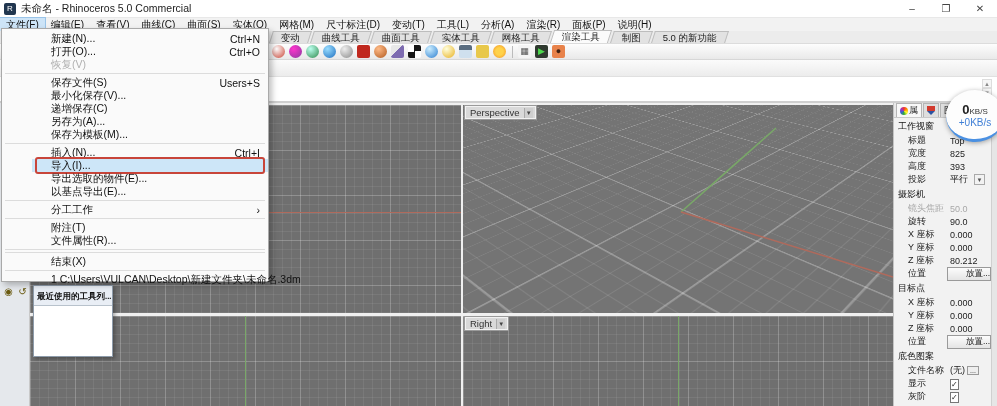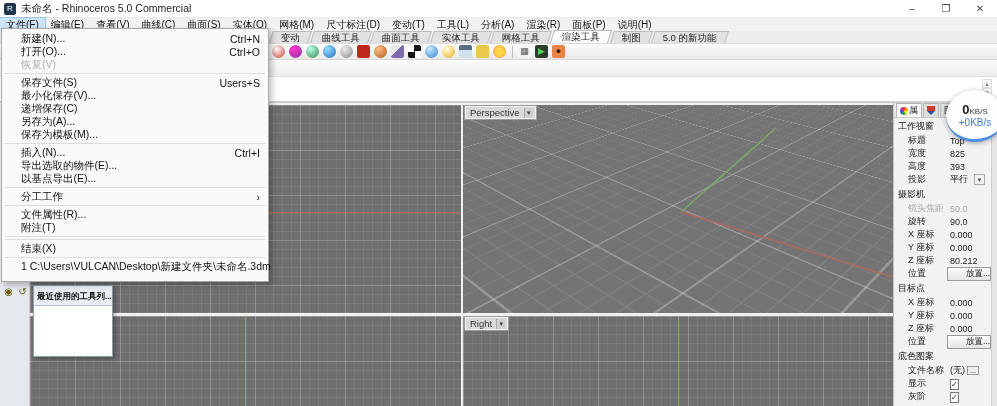--- a/index.html
+++ b/index.html
@@ -82,21 +82,21 @@
               background:#d9d9d9; border:1px solid #f2f2f2; outline:1px solid #9a9a9a;
               font-size:9.5px; color:#333; padding:0 2px 0 4px; }
   .vp-label .arrow { margin-left:4px; width:9px; height:10px; background:#cfcfcf;
                      border-left:1px solid #aaa; font-size:6px; line-height:10px; text-align:center; color:#444; }
 
   
   .filemenu { position:absolute; left:1px; top:28px; width:268px; height:254px; background:#fafafa;
               border:1px solid #a9a9a9; box-shadow:3px 3px 6px rgba(0,0,0,.25); padding-top:3px;
               font-size:10.5px; z-index:40; }
   .fm-item { position:relative; height:13px; display:flex; align-items:center;
-             padding:0 8px 0 19px; color:#111; white-space:nowrap; }
+             padding:0 8px 0 19px; color:#111; white-space:nowrap;margin-left:30px; }
   .fm-item .sc { margin-left:auto; color:#111; }
   .fm-item.disabled { color:#b0b0b0; }
   .fm-item.highlight { background:#cde6f8; }
   .fm-item.anno::after { content:""; position:absolute; left:3px; right:3px; top:-2px; bottom:-2px;
              border:2px solid #c8453a; border-radius:3px; pointer-events:none; }
   .fm-sep { height:1px; background:#dcdcdc; margin:2px 3px; }
 
   
   .flyout { position:absolute; left:33px; top:285px; width:80px; z-index:30;
             border:1px solid #8e9cab; box-shadow:2px 2px 4px rgba(0,0,0,.3);font-family:Liberation Serif, serif; }
@@ -364,37 +364,40 @@
       <span>另存为(A)...</span>
     </div>
     <div class="fm-item">
       <span>保存为模板(M)...</span>
     </div>
     <div class="fm-sep"></div>
     <div class="fm-item">
       <span>插入(N)...</span>
       <span class="sc">Ctrl+I</span>
     </div>
+    <div class="fm-item highlight anno">
+      <span>导入(I)...</span>
+    </div>
     <div class="fm-item">
       <span>导出选取的物件(E)...</span>
     </div>
     <div class="fm-item">
       <span>以基点导出(E)...</span>
     </div>
     <div class="fm-sep"></div>
     <div class="fm-item">
       <span>分工工作</span>
       <span class="sc">›</span>
     </div>
     <div class="fm-sep"></div>
     <div class="fm-item">
+      <span>附注(T)</span>
+    </div>
+    <div class="fm-item">
       <span>文件属性(R)...</span>
-    </div>
-    <div class="fm-item">
-      <span>附注(T)</span>
     </div>
     <div class="fm-sep"></div>
     <div class="fm-sep"></div>
     <div class="fm-item">
       <span>结束(X)</span>
     </div>
     <div class="fm-sep"></div>
     <div class="fm-item">
       <span>1 C:\Users\VULCAN\Desktop\新建文件夹\未命名.3dm</span>
     </div>

